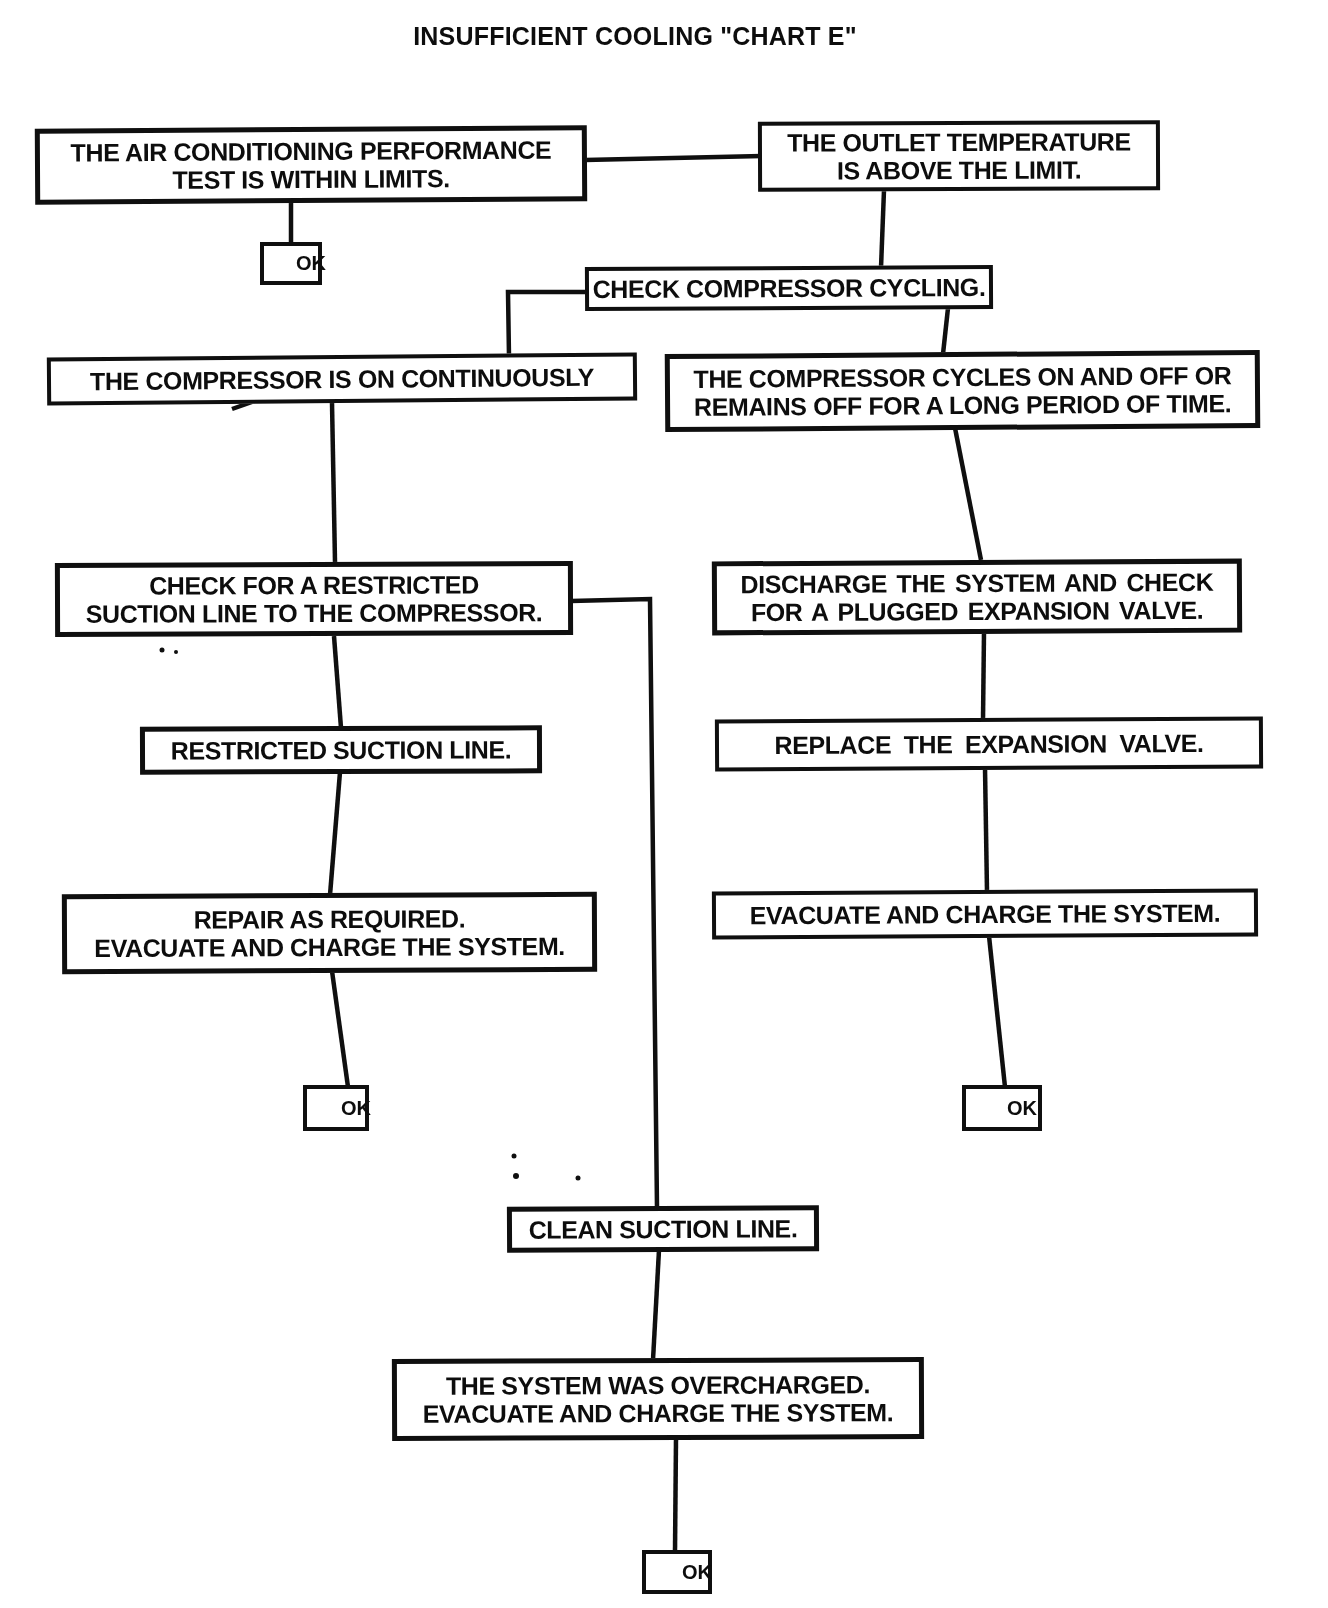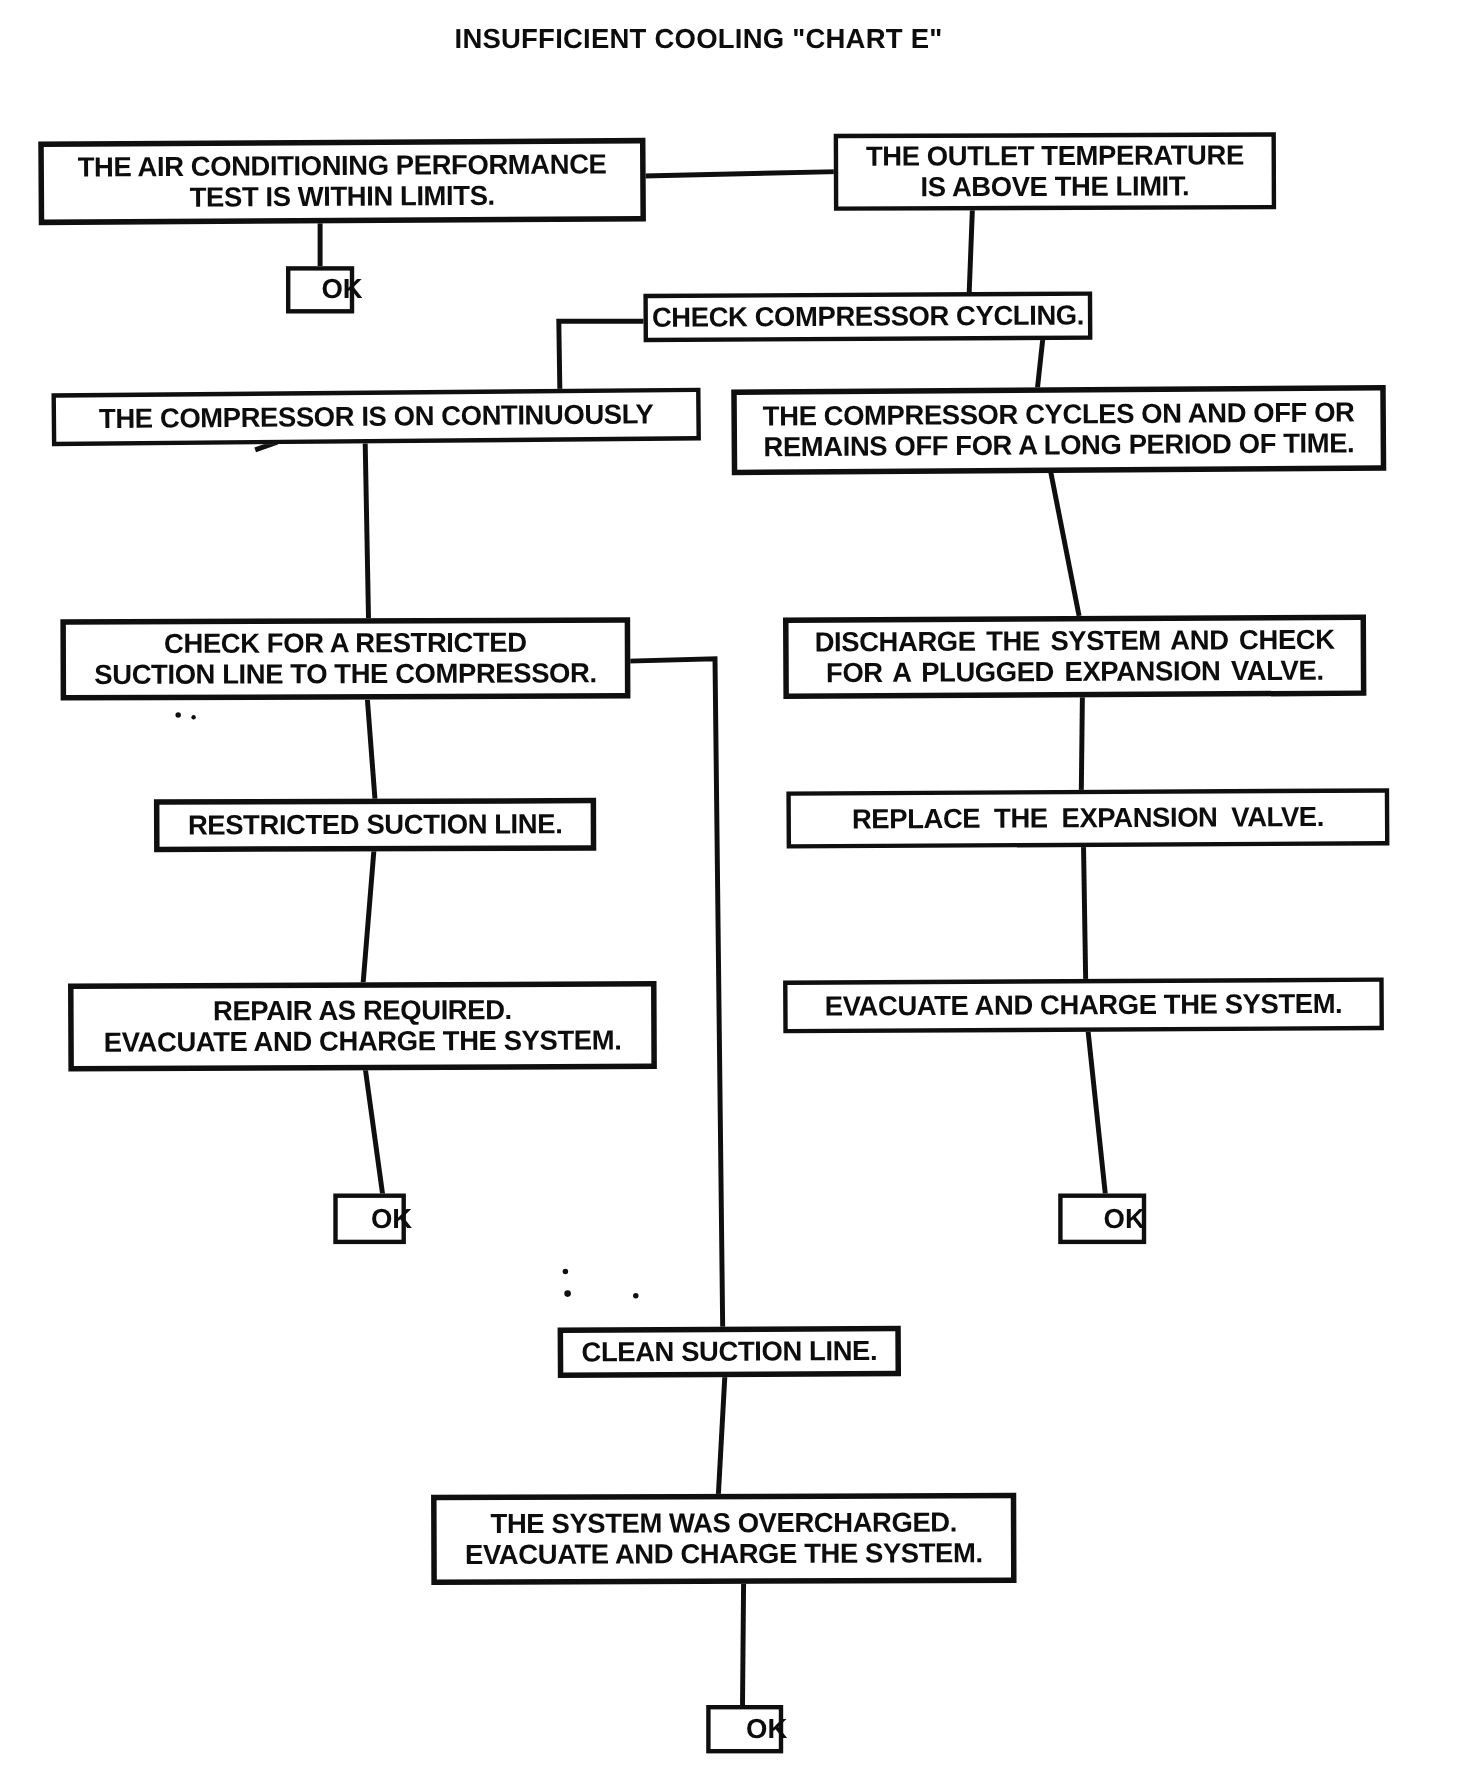--- a/index.html
+++ b/index.html
@@ -25,21 +25,21 @@
     text-align:center;
     font-weight:700;
     font-size:25px;
     line-height:1.14;
     letter-spacing:-0.4px;
     white-space:pre-line;
     z-index:2;
   }
   .ok{
     border-width:4px;
-    font-size:25px;
+    font-size:20px;
     letter-spacing:0;
     padding-left:40px;
   }
   #connectors{position:absolute;left:0;top:0;z-index:1;}
   #connectors polyline{fill:none;stroke:#0f0f0f;stroke-width:4.5;}
   #connectors circle{fill:#0f0f0f;}
 </style>
 </head>
 <body>
 

